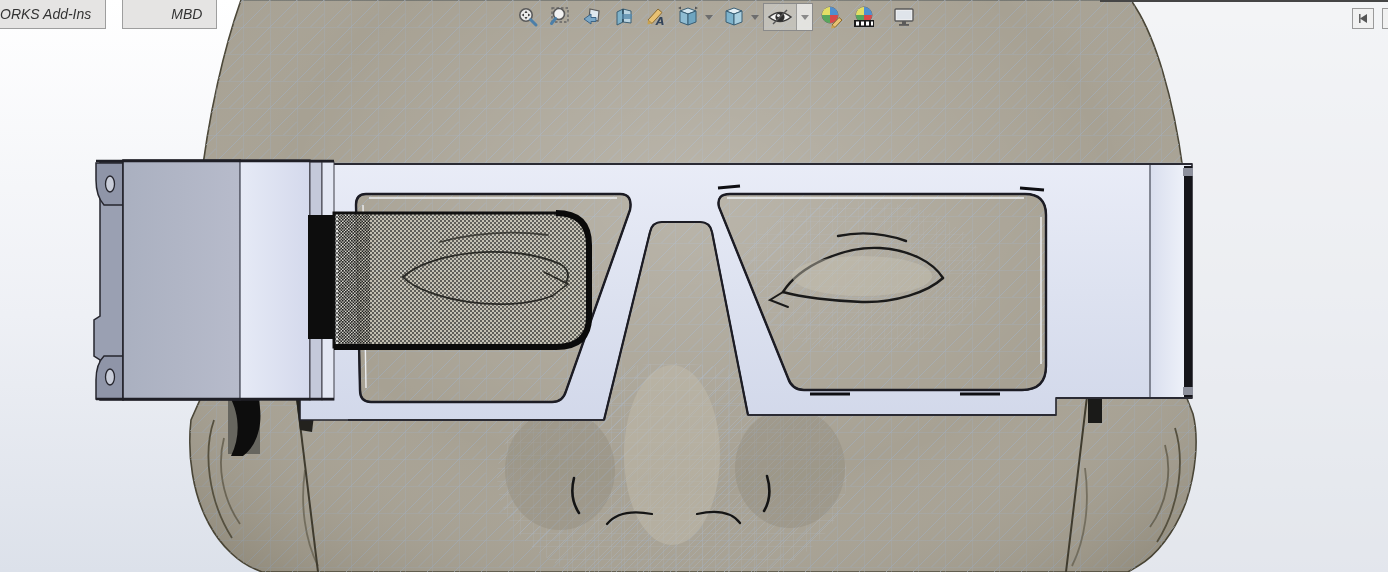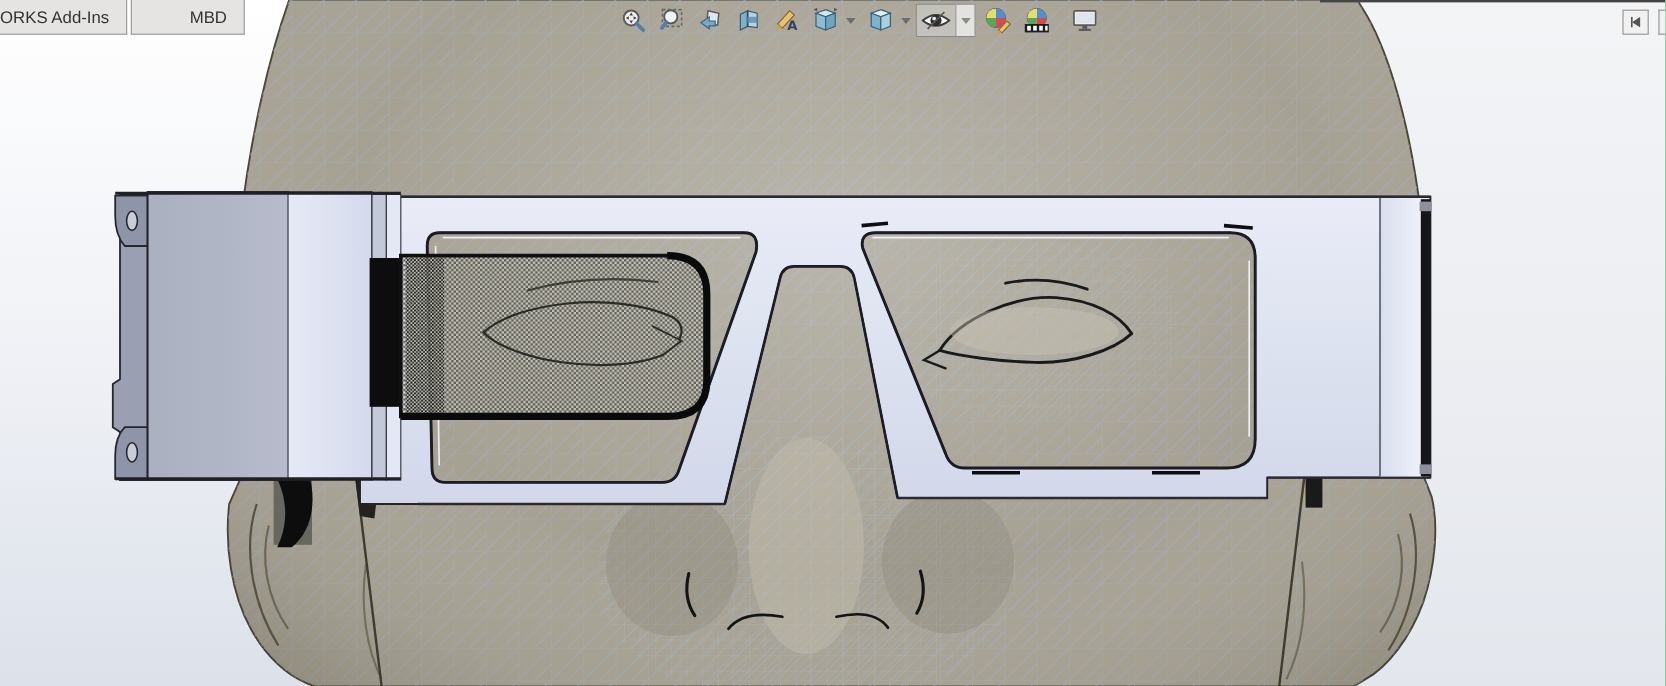--- a/index.html
+++ b/index.html
@@ -1,32 +1,32 @@
 <!DOCTYPE html>
 <html><head>
 <meta charset="utf-8">
 <style>
   * { margin:0; padding:0; box-sizing:border-box; }
   html,body { width:1388px; height:572px; overflow:hidden; }
   body { font-family:"Liberation Sans", sans-serif; }
-  .screen { position:relative; width:1388px; height:572px; background:#15803d; overflow:hidden; }
+  .screen { position:relative; width:1388px; height:572px; background:#a21caf; overflow:hidden;font-style:italic; }
 
   
   .viewport { position:absolute; inset:0; }
   .viewport svg { display:block; }
 
   
   .tabstrip { position:absolute; left:0; top:0; height:29px; display:flex; align-items:stretch; z-index:5; }
   .cm-tab {
     background:#e5e4e3; border:1px solid #9e9e9e; border-top:none;
     color:#333; font-size:14px; display:flex; align-items:center;
     padding:0 14px; cursor:default; white-space:nowrap;
   }
   .cm-tab.first { margin-left:-14px; border-left:none; }
-  .cm-tab + .cm-tab { margin-left:3px;padding-left:48px; }
+  .cm-tab + .cm-tab { margin-left:16px;padding-left:48px; }
 
   
   .hud-toolbar { position:absolute; left:512px; top:2px; height:30px; display:flex; align-items:center; z-index:5; }
   .hud-btn { width:26px; height:26px; margin:0 3px; display:flex; align-items:center; justify-content:center; cursor:pointer; }
   .hud-sep { width:4px; }
   .dd-arrow { width:10px; height:26px; display:flex; align-items:center; justify-content:center; cursor:pointer; }
   .hud-group {
     display:flex; align-items:center; border:1px solid #8a8a8a; background:rgba(214,214,210,0.55);
     height:28px; margin:0 3px;
   }

